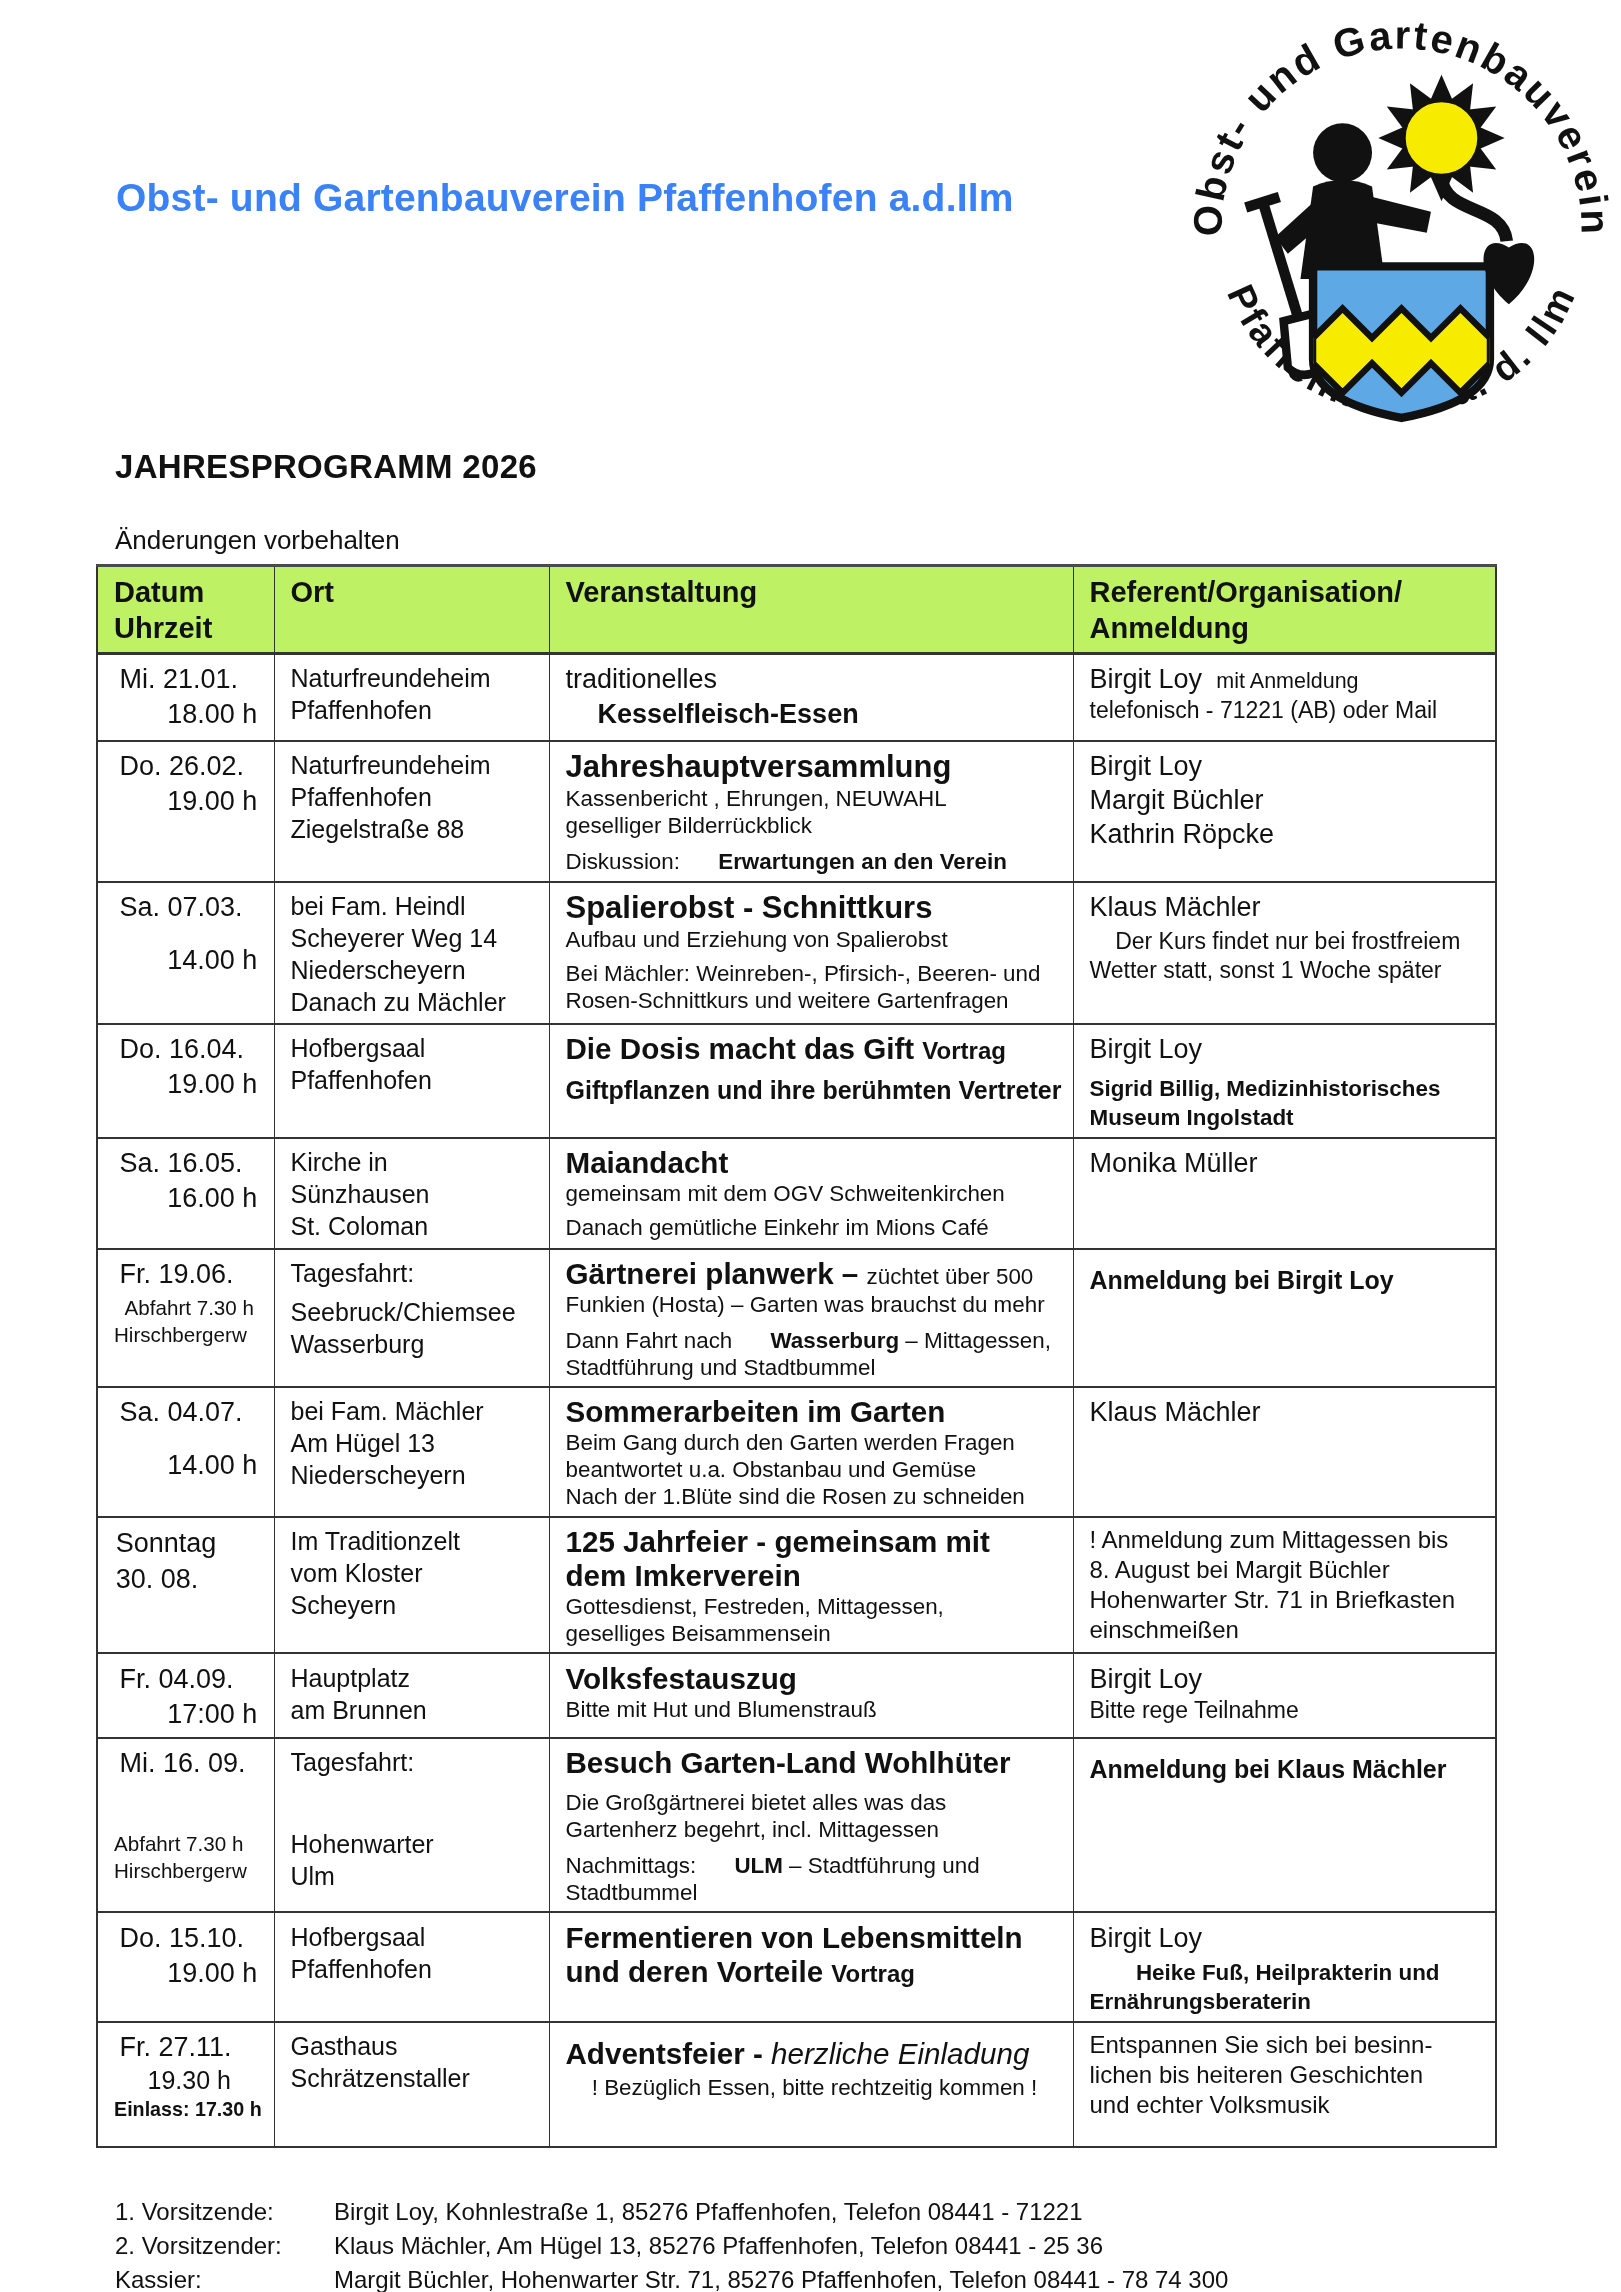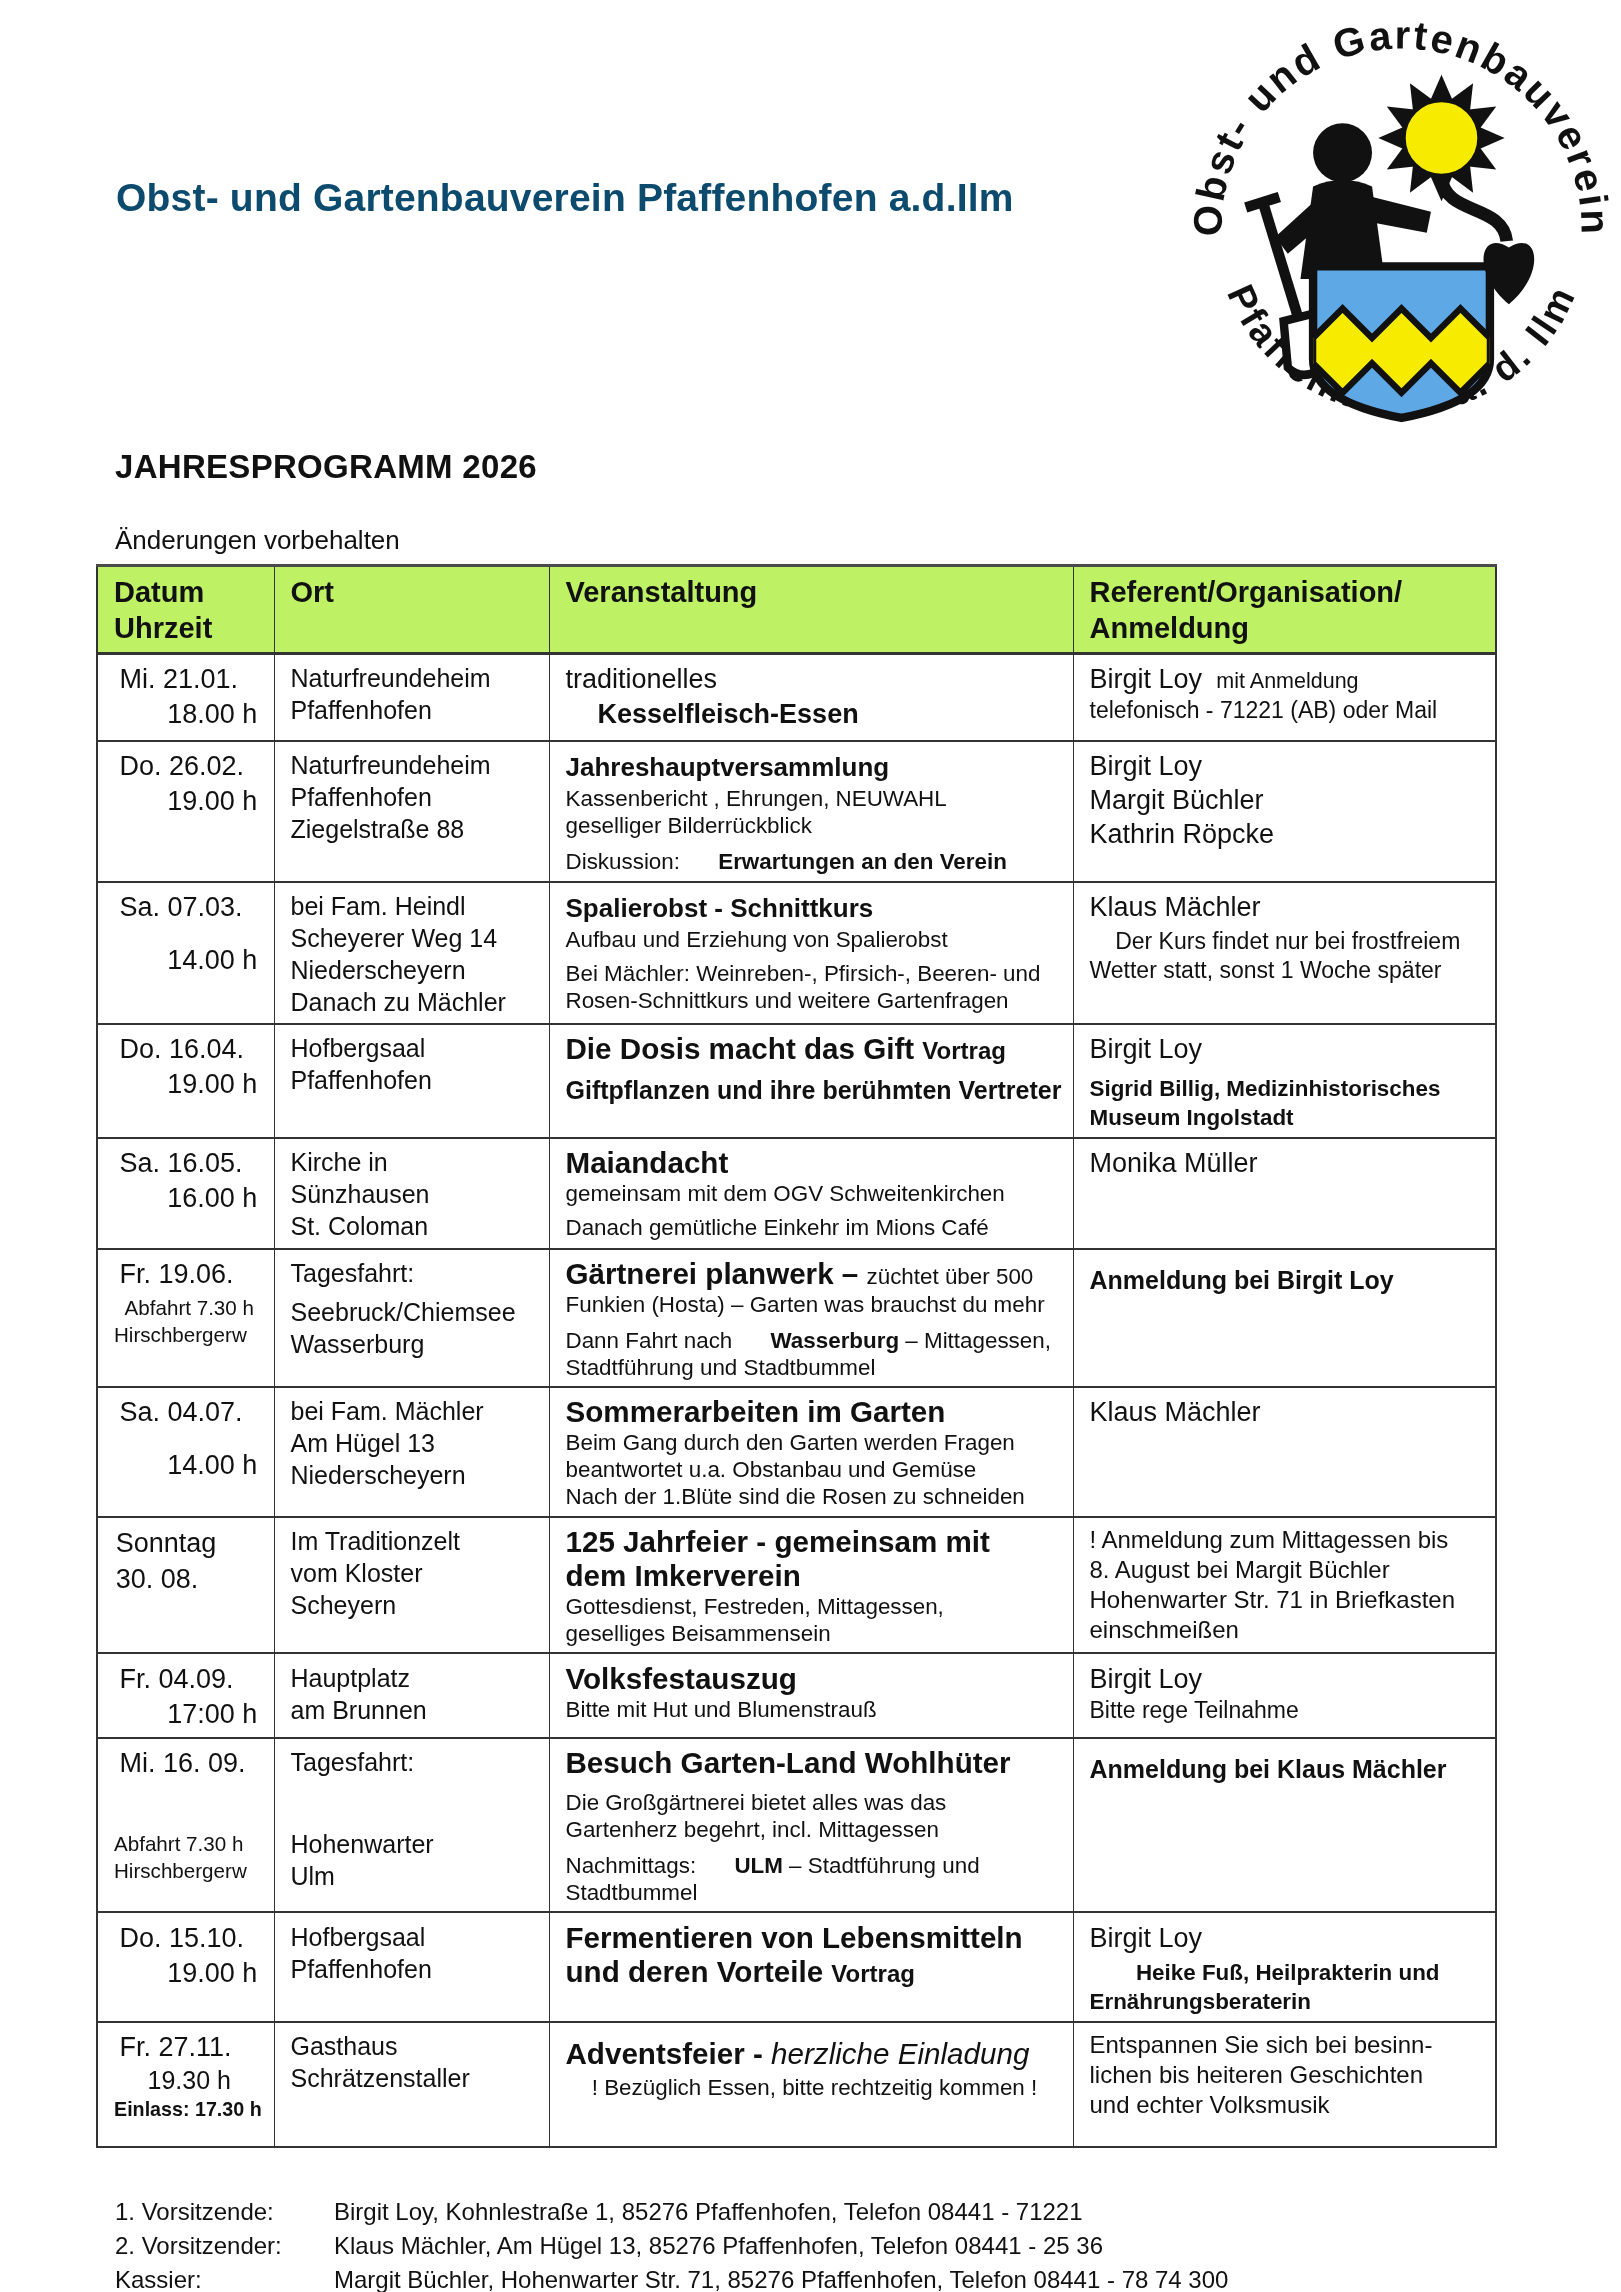--- a/index.html
+++ b/index.html
@@ -3,21 +3,21 @@
 <meta charset="utf-8">
 <style>
   html,body{margin:0;padding:0;}
   body{
     width:1621px;height:2293px;background:#ffffff;color:#111;
     font-family:"Liberation Sans", sans-serif;position:relative;overflow:hidden;
   }
   .page{position:absolute;inset:0;}
   .org-title{
     position:absolute;left:116px;top:176px;font-size:39px;font-weight:700;
-    color:#0c4a6e;letter-spacing:0.2px;white-space:nowrap;
+    color:#3b82f6;letter-spacing:0.2px;white-space:nowrap;
   }
   .logo{position:absolute;left:1191px;top:18px;width:421px;height:421px;}
   .logo .arc{font-size:19px;font-weight:700;letter-spacing:1.2px;fill:#111;}
   .logo .arcb{font-size:18px;font-weight:700;letter-spacing:1.5px;fill:#111;}
   .program-title{
     position:absolute;left:115px;top:448px;font-size:33px;font-weight:700;letter-spacing:0.3px;
   }
   .note-row{
     position:absolute;left:115px;top:525px;width:1284px;display:flex;
     justify-content:space-between;font-size:26px;
@@ -41,21 +41,21 @@
   tr.row-7{height:120px;} tr.row-8{height:134px;} tr.row-9{height:81px;}
   tr.row-10{height:170px;} tr.row-11{height:102px;} tr.row-12{height:125px;}
   .dd{font-size:27px;line-height:34px;padding-left:5.4px;}
   .dd2{font-size:27px;line-height:36px;padding-left:1.8px;}
   .dt{font-size:27px;line-height:36px;text-align:right;padding-right:7.2px;}
   .dtc{font-size:25px;line-height:32px;text-align:center;}
   .dsm{font-size:20.6px;line-height:27px;}
   .dsmb{font-size:19.7px;line-height:27px;font-weight:700;}
   .ort{font-size:25px;line-height:32px;}
   .ort .ln{min-height:32px;}
-  .t1{font-size:26px;font-weight:700;line-height:36px;}
+  .t1{font-size:31px;font-weight:700;line-height:36px;}
   .t2{font-size:29.6px;font-weight:700;line-height:34px;}
   .body25{font-size:22.4px;line-height:27px;}
   .big{font-size:27px;line-height:35px;}
   .b{font-weight:700;margin-left:32px;}
   .i{font-style:italic;font-weight:400;}
   .sfx{font-size:24px;font-weight:700;}
   .name{font-size:27px;line-height:34px;}
   .mnote{font-size:21.5px;margin-left:14.3px;}
   .txt{font-size:23px;line-height:29.6px;}
   .txt27{font-size:24px;line-height:30px;}

